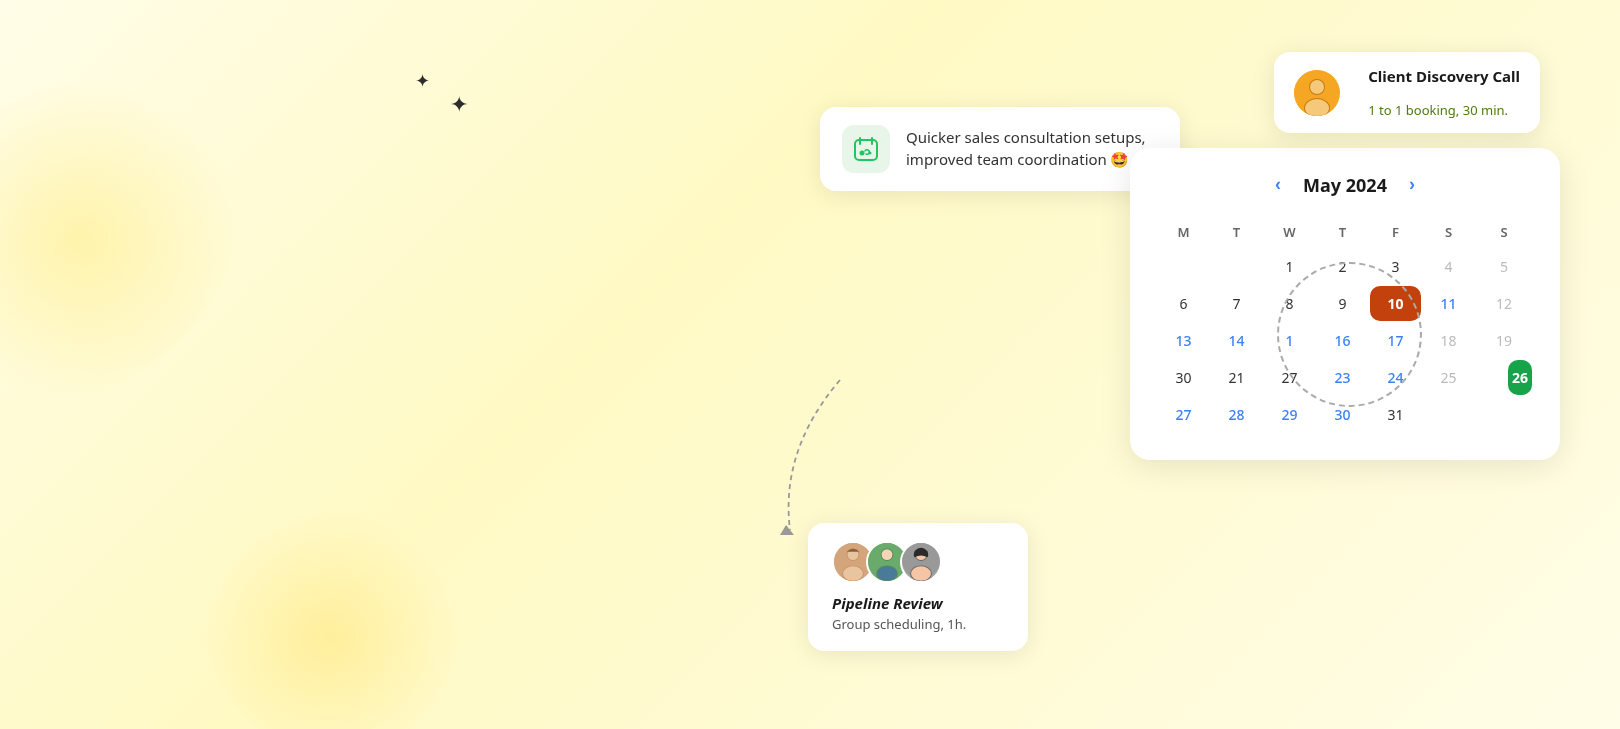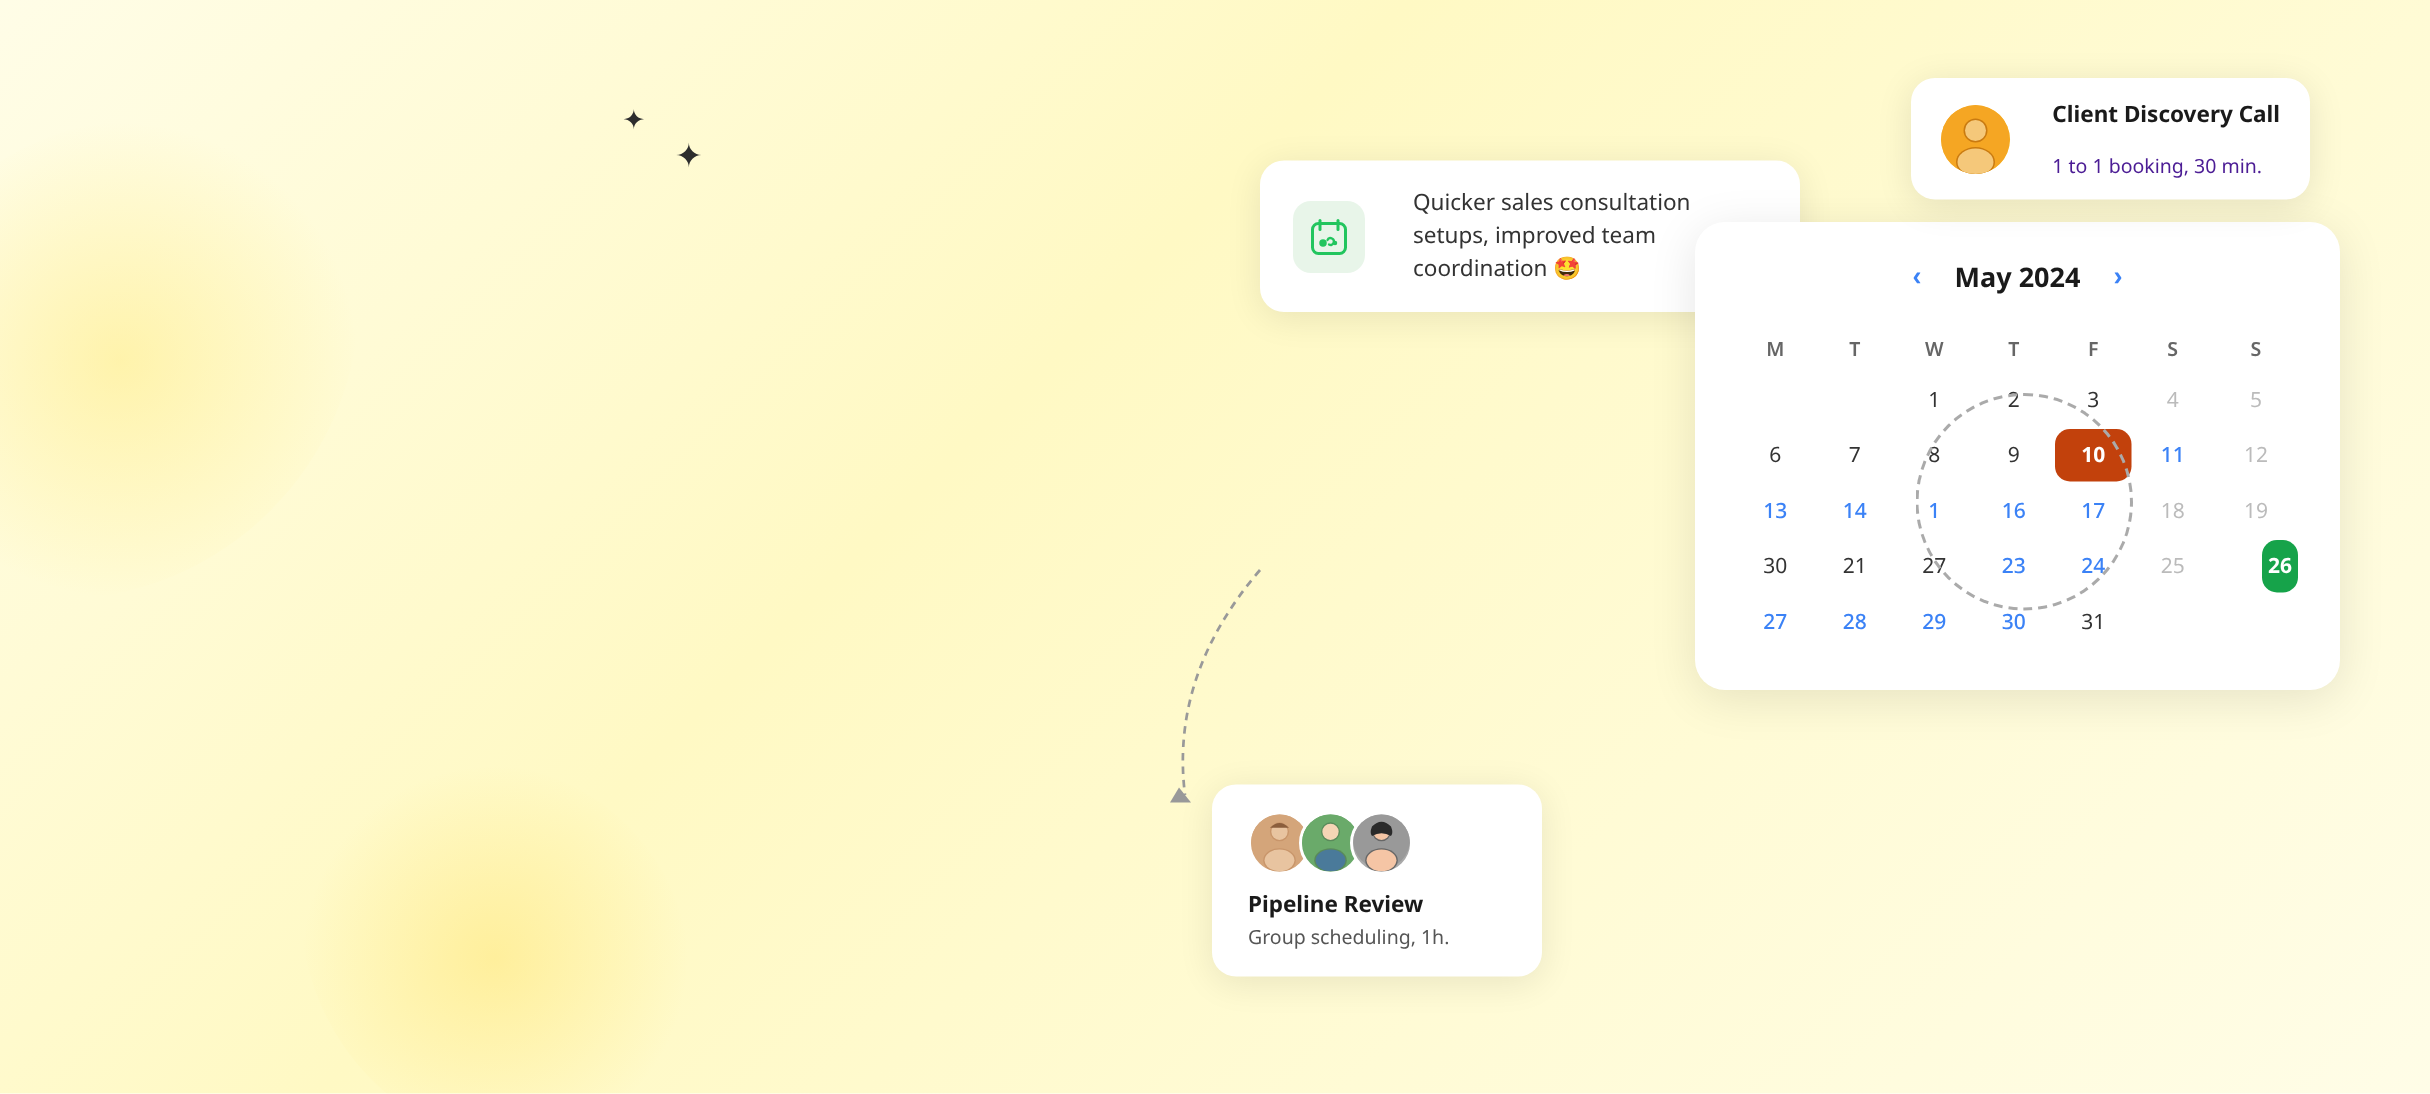--- a/index.html
+++ b/index.html
@@ -39,27 +39,27 @@
       font-size: 20px;
       color: #2d2d2d;
     }
     .sparkle-1 { top: 68px; left: 415px; font-size: 18px; }
     .sparkle-2 { top: 88px; left: 450px; font-size: 22px; }
 
     
     .notification-card {
       position: absolute;
       top: 107px;
-      left: 840px;
+      left: 820px;
       background: #ffffff;
       border-radius: 16px;
       padding: 18px 22px;
       display: flex;
       align-items: center;
-      gap: 32px;
+      gap: 16px;
       box-shadow: 0 4px 24px rgba(0,0,0,0.09);
       max-width: 360px;
       z-index: 10;
     }
     .notification-icon {
       width: 48px;
       height: 48px;
       background: #e8f5e9;
       border-radius: 12px;
       display: flex;
@@ -102,21 +102,21 @@
     }
     .discovery-avatar svg { width: 100%; height: 100%; }
     .discovery-info {}
     .discovery-title {
       font-weight: 700;
       font-size: 15px;
       color: #1a1a1a;
     }
     .discovery-subtitle {
       font-size: 13px;
-      color: #4c1d95;
+      color: #4d7c0f;
       margin-top: 15px;
     }
 
     
     .calendar-card {
       position: absolute;
       top: 148px;
       right: 60px;
       background: #ffffff;
       border-radius: 20px;
@@ -228,20 +228,21 @@
       display: flex;
       align-items: flex-end;
       justify-content: center;
     }
     .pipeline-avatar:first-child { margin-left: 0; }
     .pipeline-title {
       font-weight: 700;
       font-size: 15px;
       color: #1a1a1a;
       margin-bottom: 2px;
+      font-style: italic;
     }
     .pipeline-subtitle {
       font-size: 13px;
       color: #555;
     }
   </style>
 </head>
 <body>
 
 <div class="blob-left"></div>

